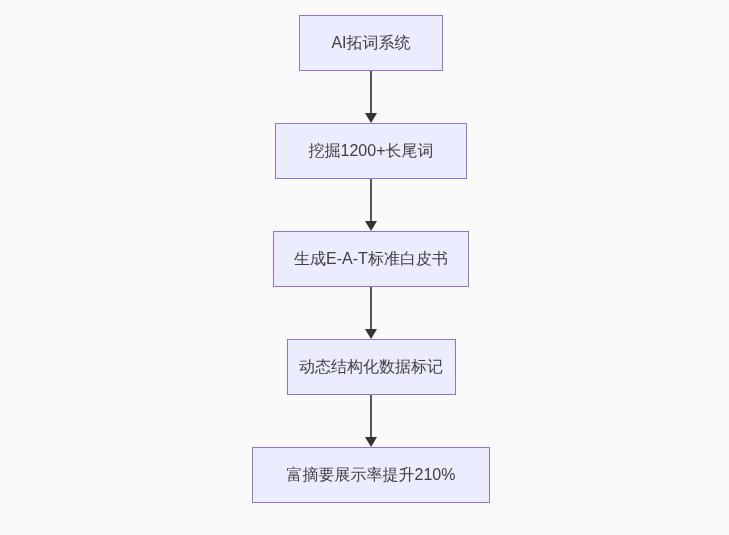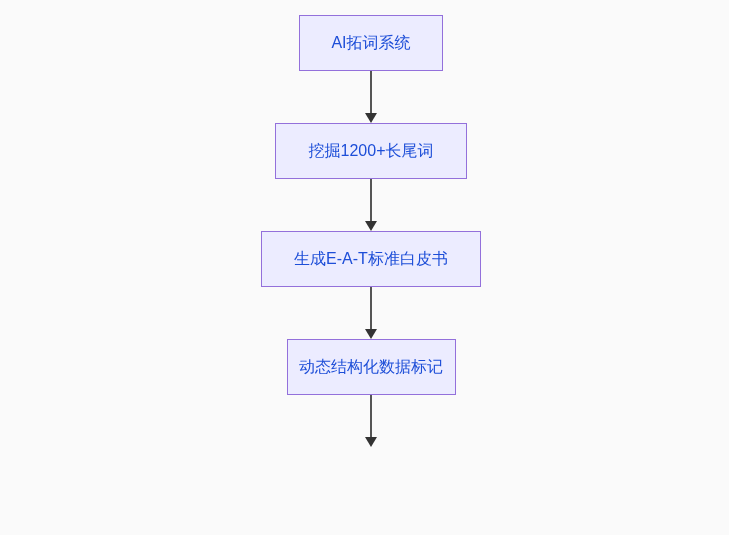--- a/index.html
+++ b/index.html
@@ -28,29 +28,29 @@
     align-items: center;
   }
   .node {
     box-sizing: border-box;
     height: 56px;
     background: #ECECFF;
     border: 1px solid #9370DB;
     display: flex;
     align-items: center;
     justify-content: center;
-    color: #1d4ed8;
+    color: #404040;
     font-size: 16px;
     line-height: 1;
     white-space: nowrap;
     text-align: center;
   }
   .w1 { width: 144px; }
   .w2 { width: 192px; }
-  .w3 { width: 220px; }
+  .w3 { width: 196px; }
   .w4 { width: 169px; }
   .w5 { width: 238px; }
   .connector {
     position: relative;
     width: 14px;
     height: 52px;
   }
   .connector::before {
     content: "";
     position: absolute;
@@ -97,15 +97,18 @@
     </div>
 
     <div class="connector"></div>
 
     <div class="node w4">
       <span>动态结构化数据标记</span>
     </div>
 
     <div class="connector"></div>
 
+    <div class="node w5">
+      <span>富摘要展示率提升210%</span>
+    </div>
 
   </div>
 </div>
 
 </body></html>

